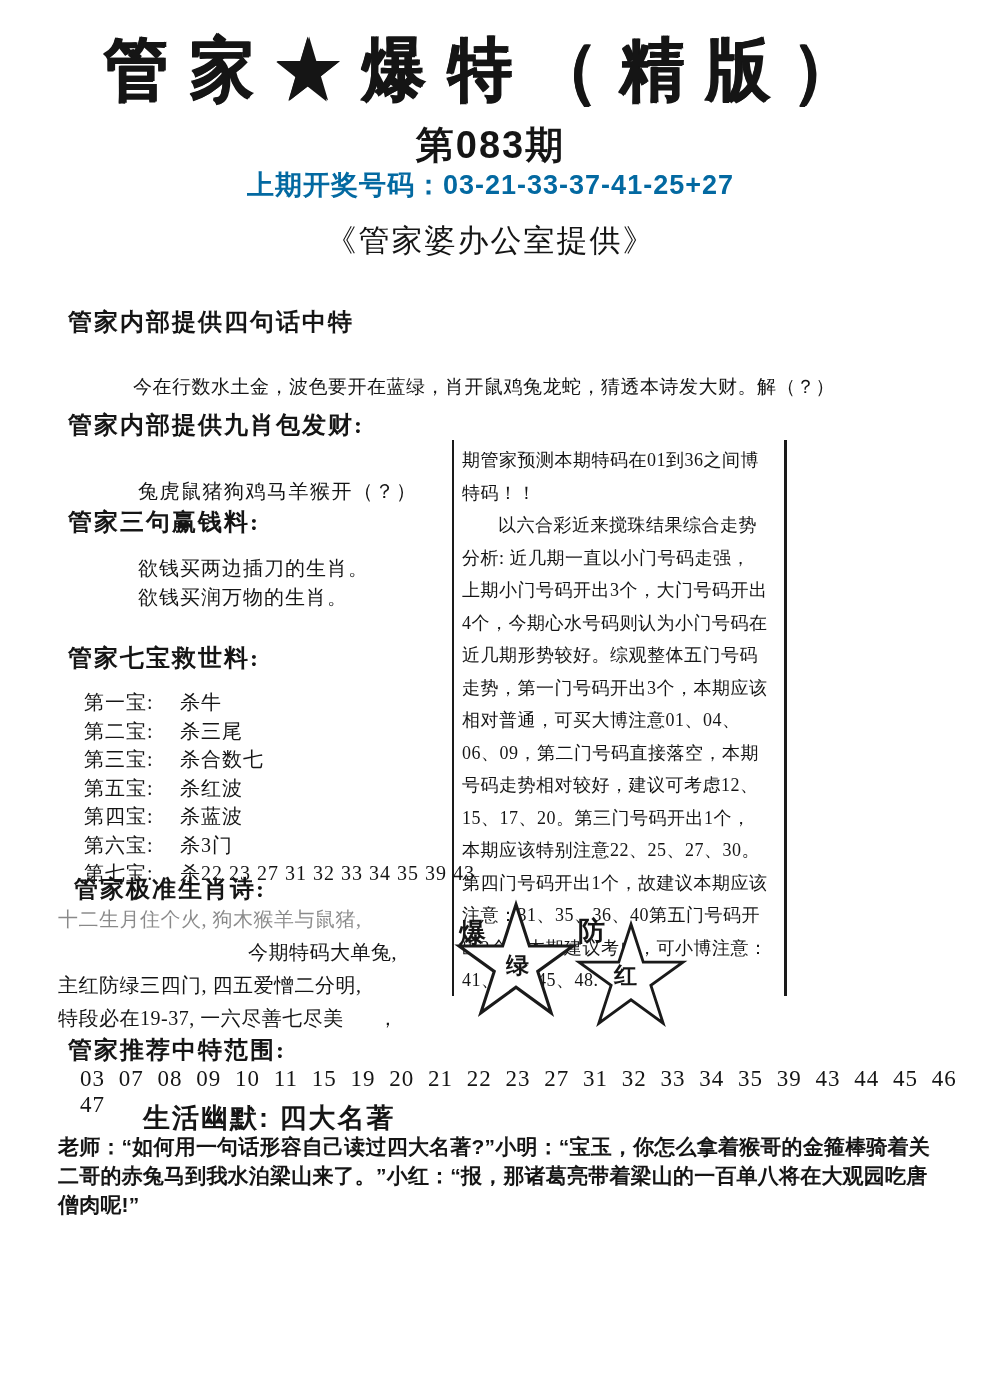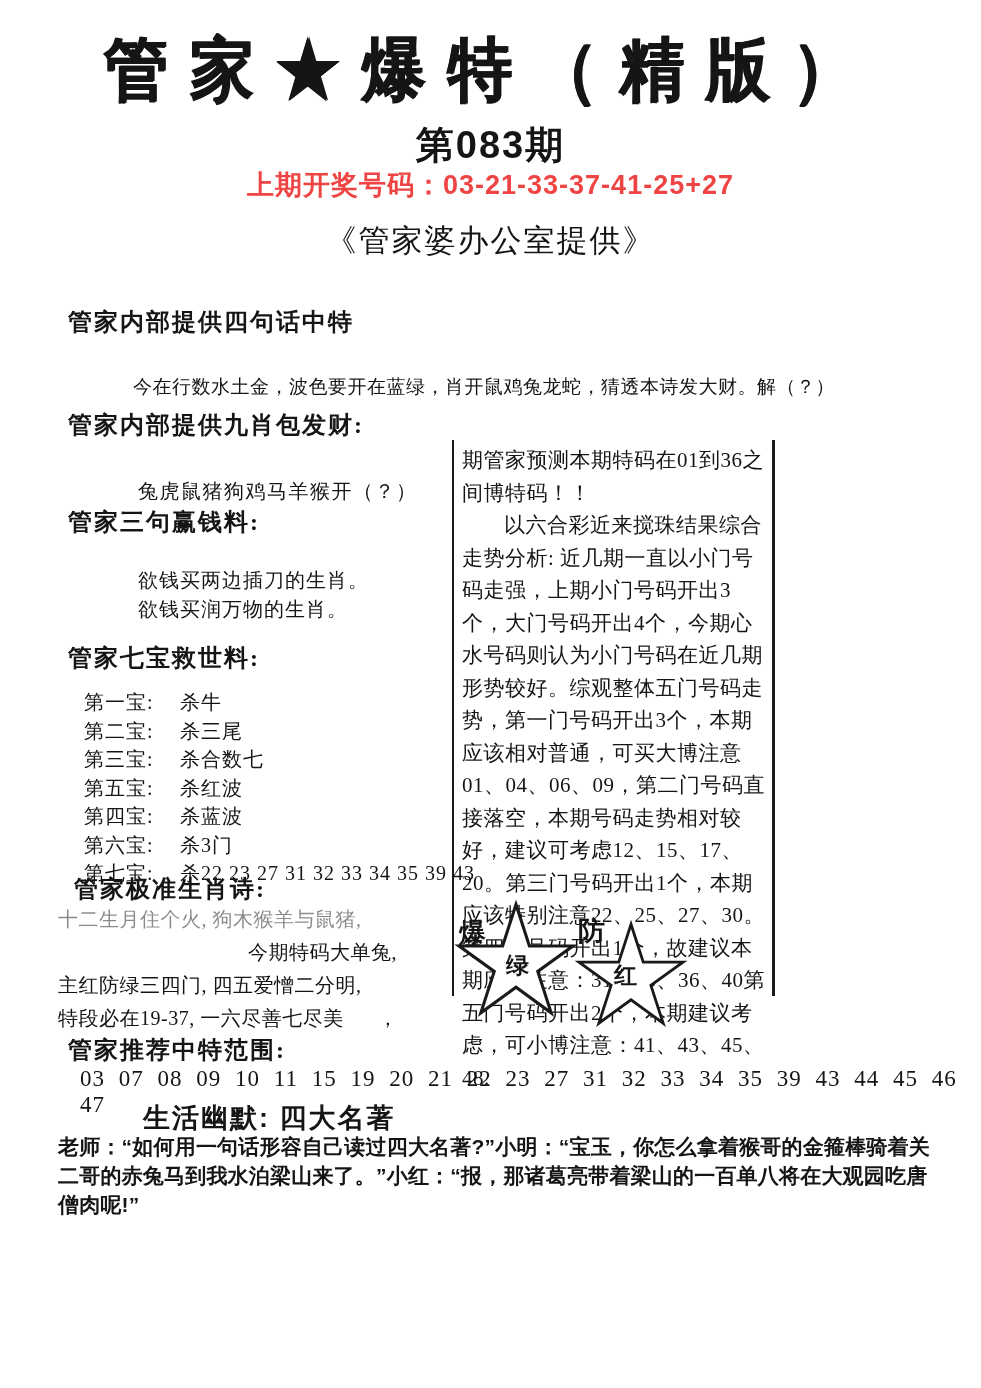--- a/index.html
+++ b/index.html
@@ -17,21 +17,21 @@
     font-family:"DejaVu Serif","Liberation Serif",serif;
     text-shadow:1.5px 0 currentColor,0 1px currentColor;
     transform:scaleY(1.08);white-space:nowrap;
   }
   .issue{
     top:120px;font-size:38px;font-weight:bold;letter-spacing:2px;
     font-family:"Liberation Sans","DejaVu Sans",sans-serif;
   }
   .lastdraw{
     top:167px;font-size:27px;font-weight:bold;letter-spacing:1px;
-    font-family:"Liberation Sans","DejaVu Sans",sans-serif;color:#ef4444;
+    font-family:"Liberation Sans","DejaVu Sans",sans-serif;color:#0369a1;
   }
   .provider{top:220px;font-size:31px;letter-spacing:2px;}
 
   
   .sec{font-size:24px;font-weight:bold;letter-spacing:2px;left:68px;}
   .body-line{font-size:19px;letter-spacing:0.5px;}
   .poemlines div{font-size:20px;line-height:29px;letter-spacing:1px;}
   .treasure{font-size:20px;line-height:28.5px;letter-spacing:1px;}
   .treasure .lab{display:inline-block;min-width:96px;}
   .zpoem{font-size:20px;line-height:33px;letter-spacing:0.5px;width:420px;}
@@ -46,22 +46,22 @@
   }
   .joke{
     width:880px;font-size:21px;line-height:29px;font-weight:bold;
     font-family:"Liberation Sans","DejaVu Sans",sans-serif;letter-spacing:0.2px;
   }
 
   
   .predictbox{
     left:452px;top:440px;width:306px;height:552px;
     border-left:2px solid #1a1a1a;border-right:3px solid #1a1a1a;
-    padding:4px 4px 0 8px;box-sizing:content-box;
-    font-size:21px;line-height:32.5px;letter-spacing:0.5px;
+    padding:4px 16px 0 8px;box-sizing:content-box;
+    font-size:18px;line-height:32.5px;letter-spacing:0.5px;
   }
   .predictbox p{margin:0;}
   .predictbox p.p2{text-indent:2em;}
 
   
   .starlabel{font-size:27px;font-weight:bold;}
   .starlabel-in{font-size:23px;font-weight:bold;}
   svg.star{overflow:visible;}
 </style>
 </head>
@@ -72,21 +72,21 @@
 <div class="abs ctr lastdraw">上期开奖号码：03-21-33-37-41-25+27</div>
 <div class="abs ctr provider">《管家婆办公室提供》</div>
 
 <div class="abs sec" style="top:306px;">管家内部提供四句话中特</div>
 <div class="abs body-line" style="top:374px;left:133px;">今在行数水土金，波色要开在蓝绿，肖开鼠鸡兔龙蛇，猜透本诗发大财。解（？）</div>
 
 <div class="abs sec" style="top:409px;">管家内部提供九肖包发财:</div>
 <div class="abs body-line" style="top:478px;left:138px;font-size:20px;letter-spacing:1.5px;">兔虎鼠猪狗鸡马羊猴开（？）</div>
 
 <div class="abs sec" style="top:506px;">管家三句赢钱料:</div>
-<div class="abs poemlines" style="top:554px;left:138px;margin-top:12px;">
+<div class="abs poemlines" style="top:554px;left:138px;">
   <div>欲钱买两边插刀的生肖。</div>
   <div>欲钱买润万物的生肖。</div>
 </div>
 
 <div class="abs sec" style="top:642px;">管家七宝救世料:</div>
 <div class="abs treasure" style="top:688px;left:84px;">
   <div><span class="lab">第一宝:</span><span>杀牛</span></div>
   <div><span class="lab">第二宝:</span><span>杀三尾</span></div>
   <div><span class="lab">第三宝:</span><span>杀合数七</span></div>
   <div><span class="lab">第五宝:</span><span>杀红波</span></div>

